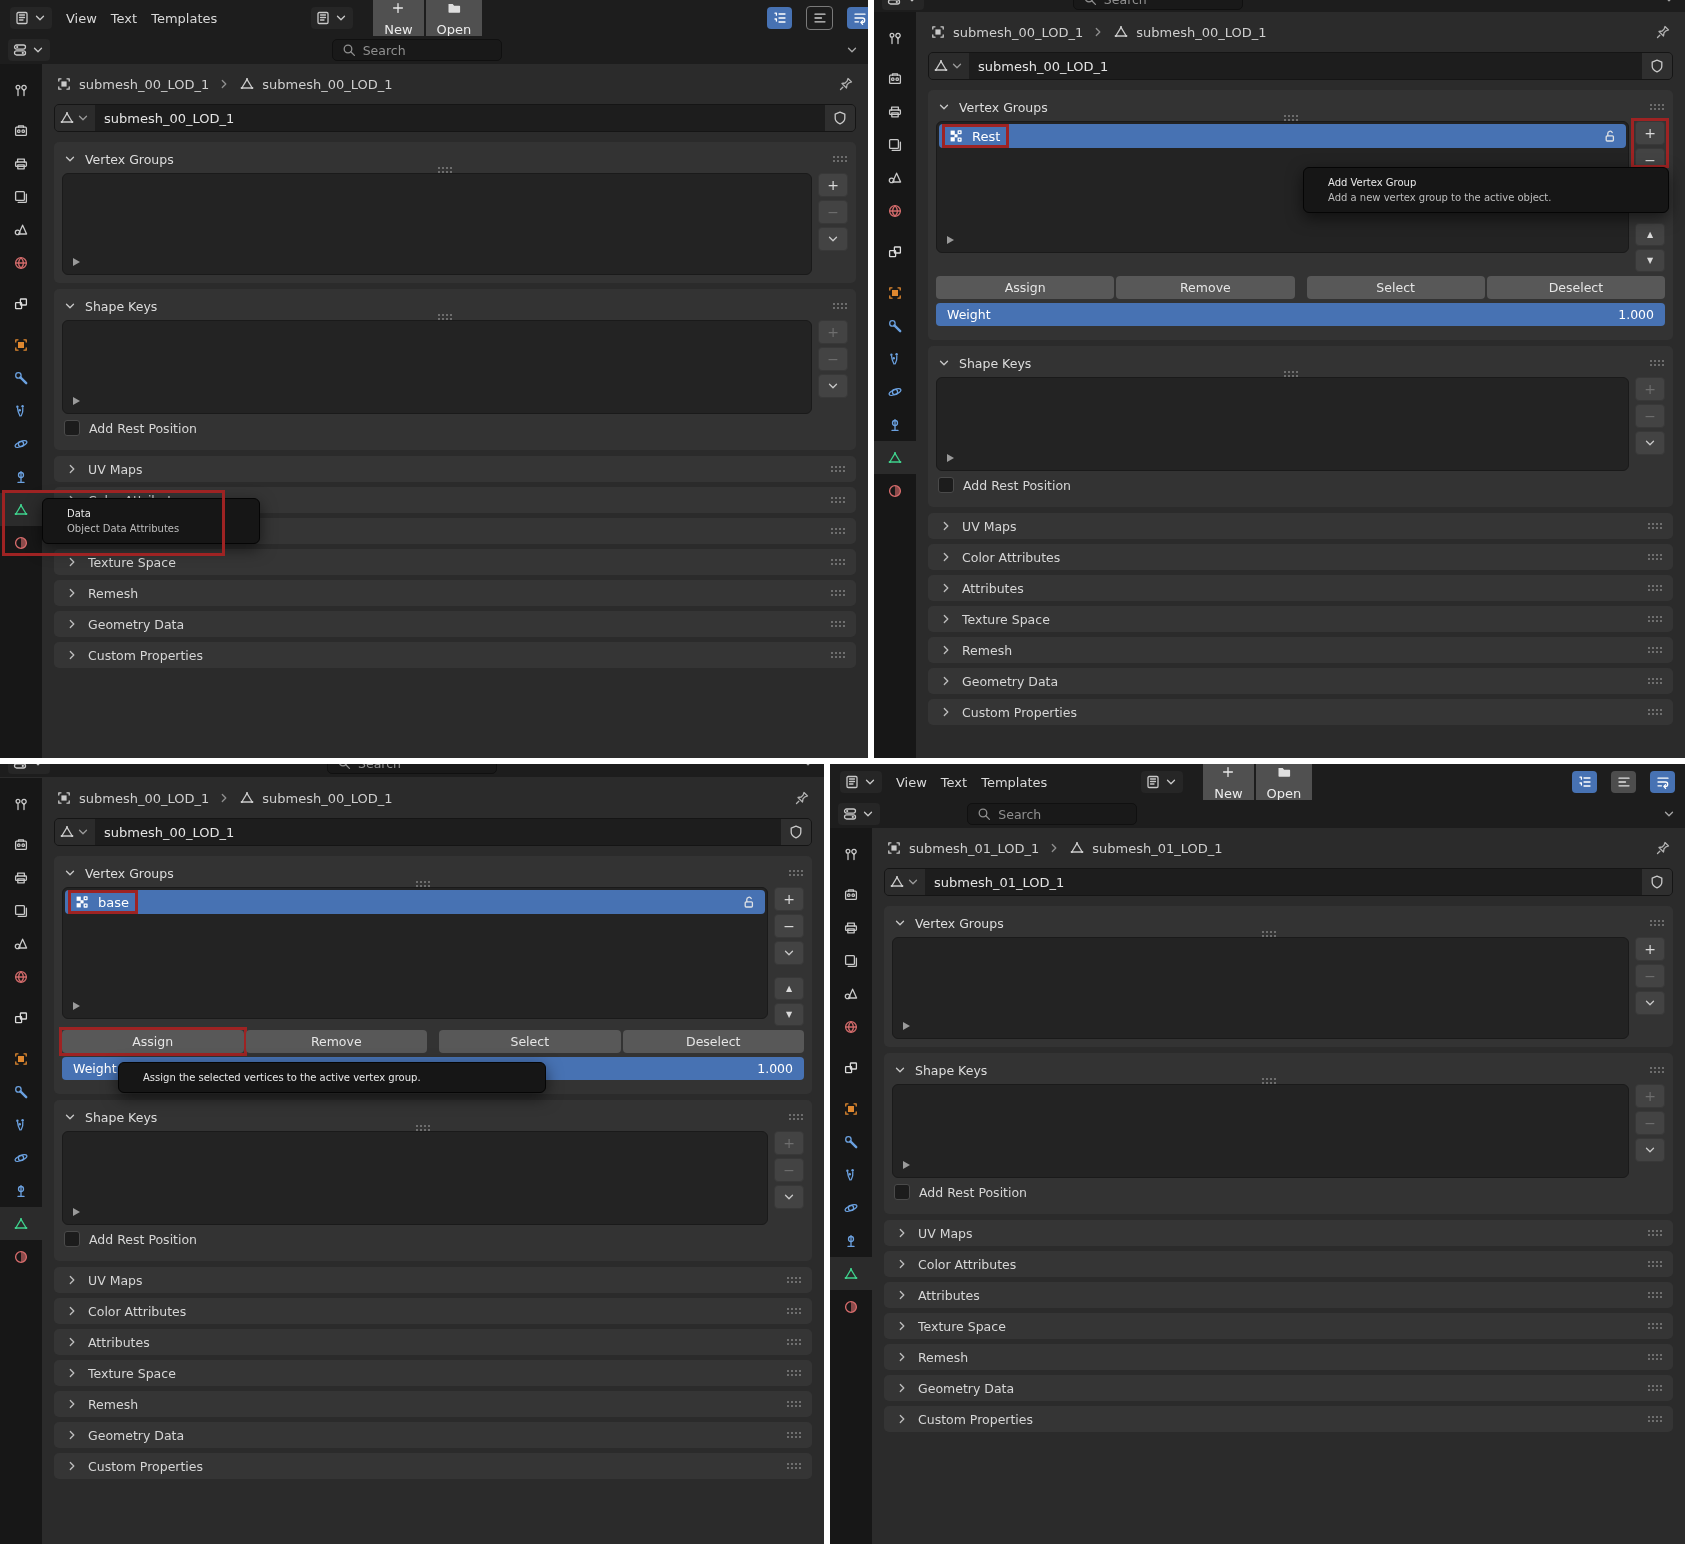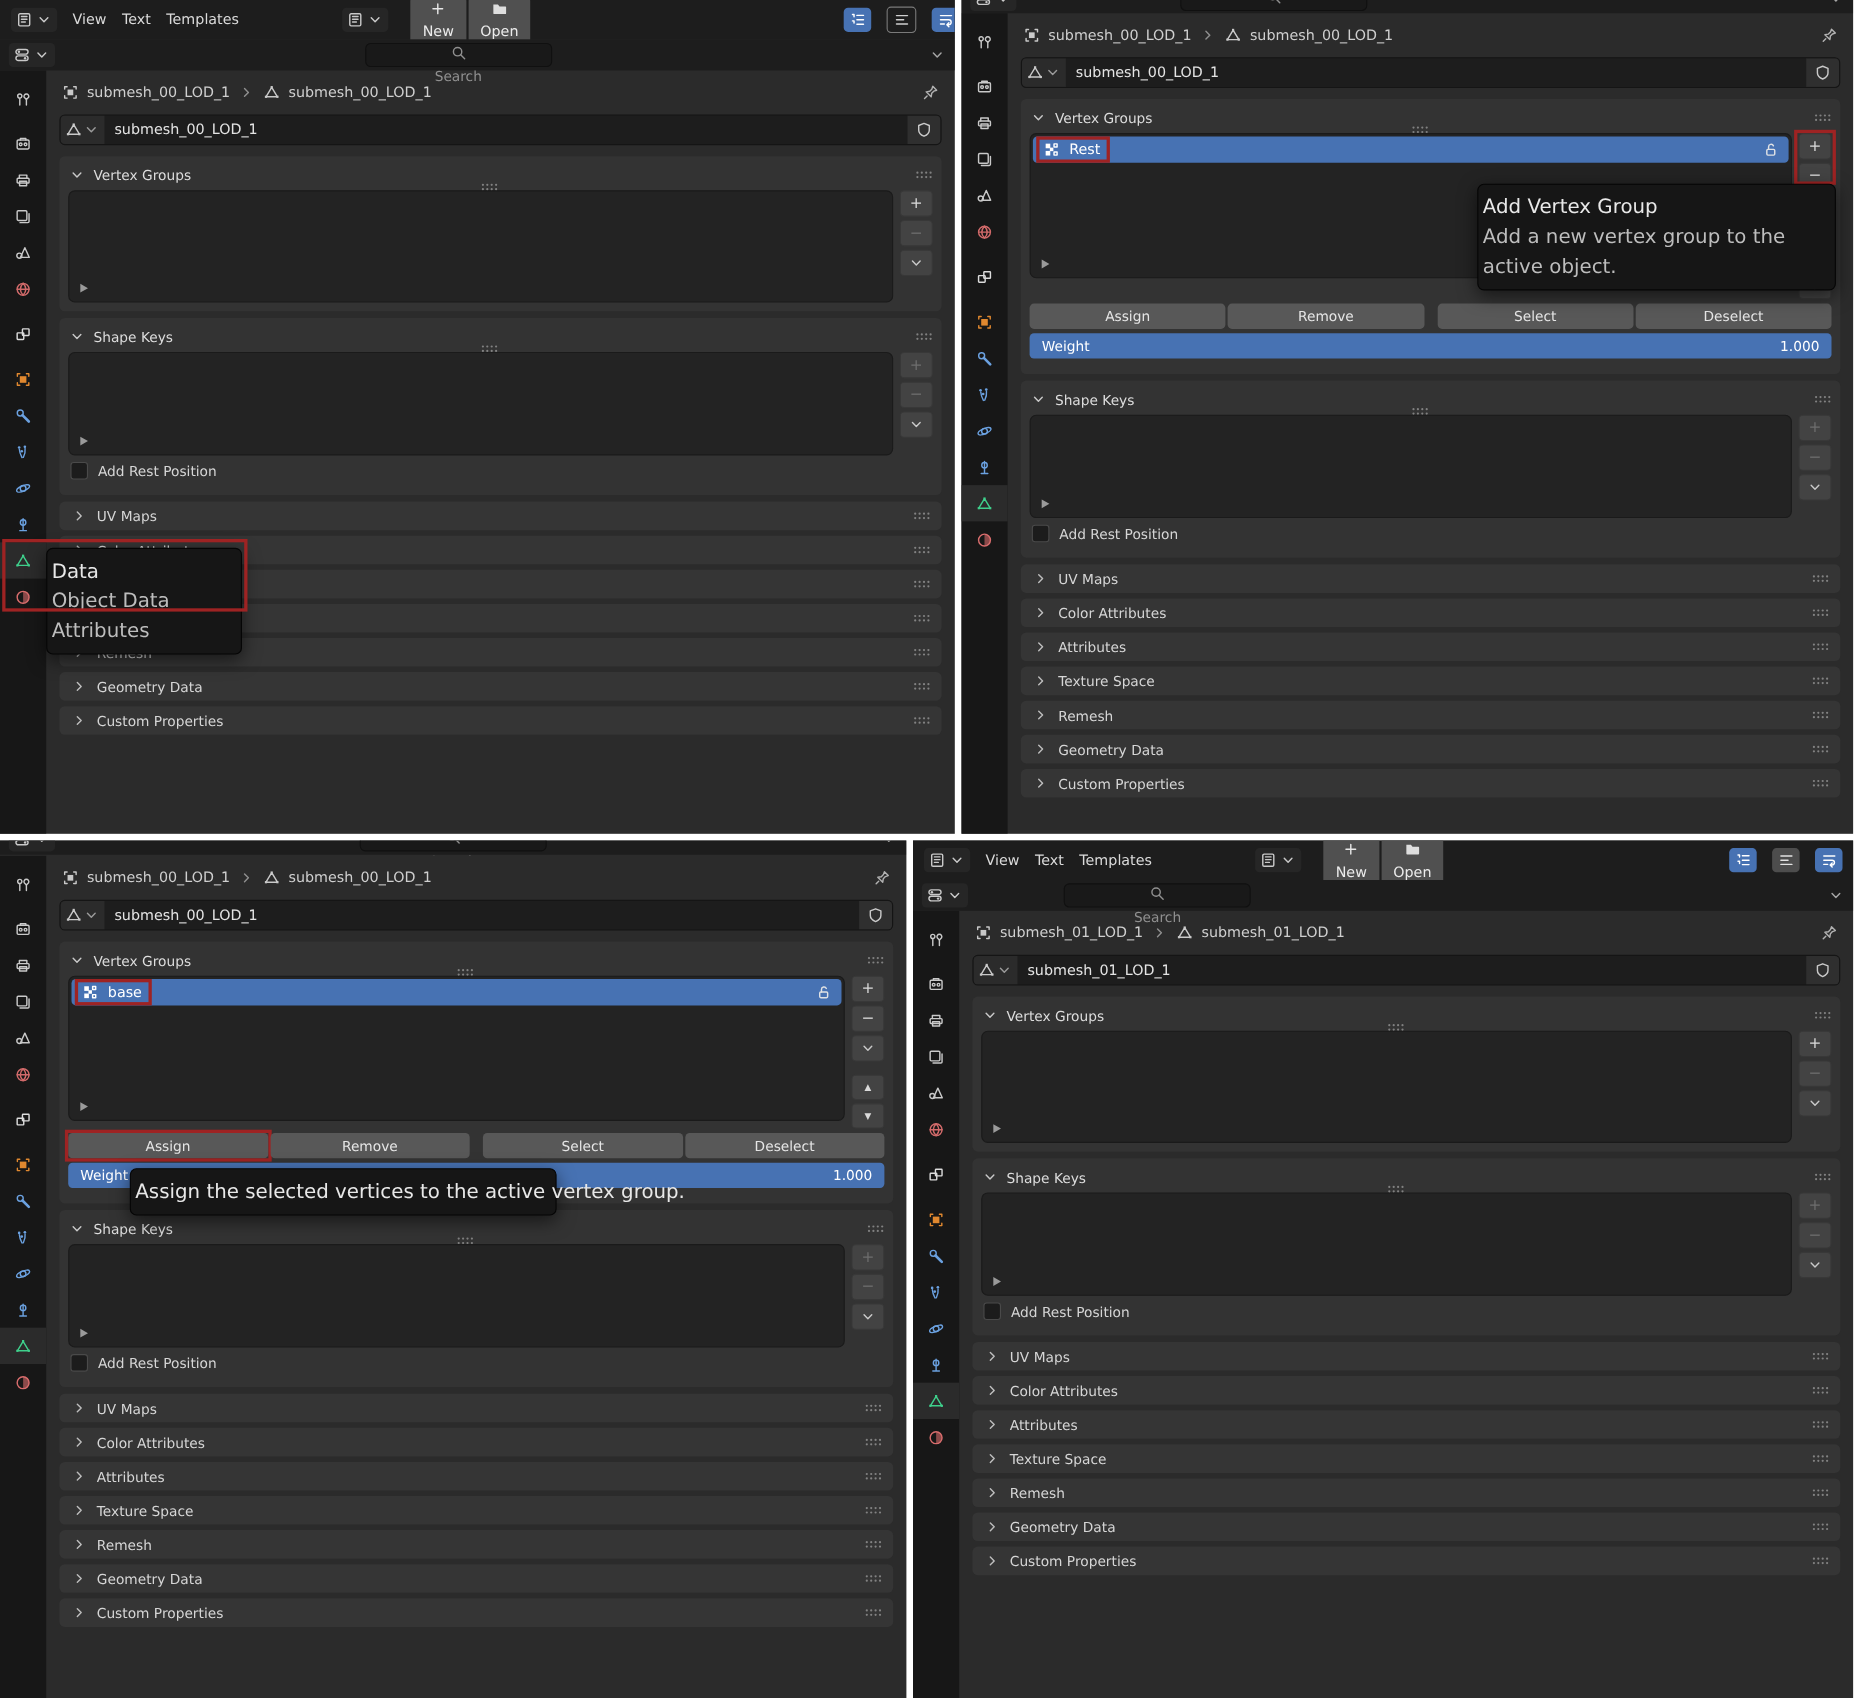--- a/index.html
+++ b/index.html
@@ -12,21 +12,21 @@
   .edbtn{display:flex;align-items:center;gap:2px;background:#262626;border-radius:4px;padding:3px 4px;}
   .btngroup{display:flex;gap:2px;margin-left:6px;}
   .toolbtn{display:flex;align-items:center;gap:6px;background:#505050;border-radius:4px;padding:3px 11px;color:#ececec;font-size:13px;flex-direction:column;}
   .spacer{flex:1;}
   .tile{width:25px;height:22px;border-radius:4px;display:flex;align-items:center;justify-content:center;flex:none;}
   .tile.blue{background:#4772b3;}
   .tile.mid{background:#4d4d4d;}
   .tile.outline{border:1px solid #7a7a7a;}
   .clipped{margin-right:-14px;}
   .searchrow{height:28px;background:#1d1d1d;display:flex;align-items:center;padding:0 8px;position:relative;}
-  .searchbox{position:absolute;top:3px;transform:translateX(-50%);width:152px;height:20px;background:#191919;border:1px solid #101010;border-radius:5px;display:flex;align-items:center;gap:6px;padding:0 8px;color:#909090;font-size:12.5px;flex-direction:column;}
+  .searchbox{position:absolute;top:3px;transform:translateX(-50%);width:152px;height:20px;background:#191919;border:1px solid #101010;border-radius:5px;display:flex;align-items:center;gap:6px;padding:0 8px;color:#909090;font-size:12.5px;}
   .rowchev{margin-left:auto;opacity:.8;}
   .partial{overflow:hidden;}
   .partial .searchrow{margin-top:-15px;}
 
   
   .body{display:flex;}
   .tabstrip{width:42px;background:#171717;padding-top:9px;box-sizing:border-box;flex:none;}
   .tab{width:42px;height:33px;display:flex;align-items:center;justify-content:center;}
   .tab.gap{margin-bottom:8px;}
   .tab.active{background:#2b2b2b;}
@@ -59,21 +59,21 @@
   .anno::after{content:"";position:absolute;inset:-4px -9px -4px -6px;border:3px solid #9e2323;pointer-events:none;}
   .btnrow{display:flex;gap:2px;margin:4px 0;}
   .btn{flex:1;height:23px;background:#585858;border-radius:4px;display:flex;align-items:center;justify-content:center;color:#e5e5e5;font-size:12.5px;position:relative;}
   .btn.pairgap{margin-right:10px;}
   .btn.redanno::after{content:"";position:absolute;inset:-3px;border:3px solid #9e2323;pointer-events:none;}
   .weightrow{height:23px;background:#4772b3;border-radius:4px;display:flex;align-items:center;padding:0 11px;color:#ffffff;position:relative;margin-bottom:6px;font-size:12.5px;}
   .wval{margin-left:auto;}
   .addrest{height:28px;display:flex;align-items:center;gap:9px;padding:0 2px;color:#d6d6d6;}
   .cbox{width:14px;height:14px;background:#1c1c1c;border:1px solid #4a4a4a;border-radius:3px;flex:none;}
   .sections .srow{height:26px;background:#353535;border-radius:5px;display:flex;align-items:center;gap:8px;padding:0 10px;margin-bottom:5px;color:#d6d6d6;}
-  .tooltip{position:absolute;background:#161616;border:1px solid #050505;border-radius:6px;box-shadow:0 5px 16px rgba(0,0,0,.55);padding:7px 4px;z-index:30;color:#e8e8e8;font-size:18px;line-height:1.5;}
+  .tooltip{position:absolute;background:#161616;border:1px solid #050505;border-radius:6px;box-shadow:0 5px 16px rgba(0,0,0,.55);padding:7px 24px;z-index:30;color:#e8e8e8;font-size:10px;line-height:1.5;}
   .tooltip .td{color:#bdbdbd;}
   .redbox{position:absolute;border:3px solid #9e2323;z-index:40;pointer-events:none;box-sizing:border-box;}
   .plusredwrap{position:relative;}
   .predbox{position:absolute;left:-4px;right:-4px;top:-3px;height:44px;border:3px solid #9e2323;z-index:25;pointer-events:none;}
   .icon{display:inline-flex;align-items:center;justify-content:center;line-height:0;flex:none;}
 </style>
 </head>
 <body>
 
 <div id="stage">

